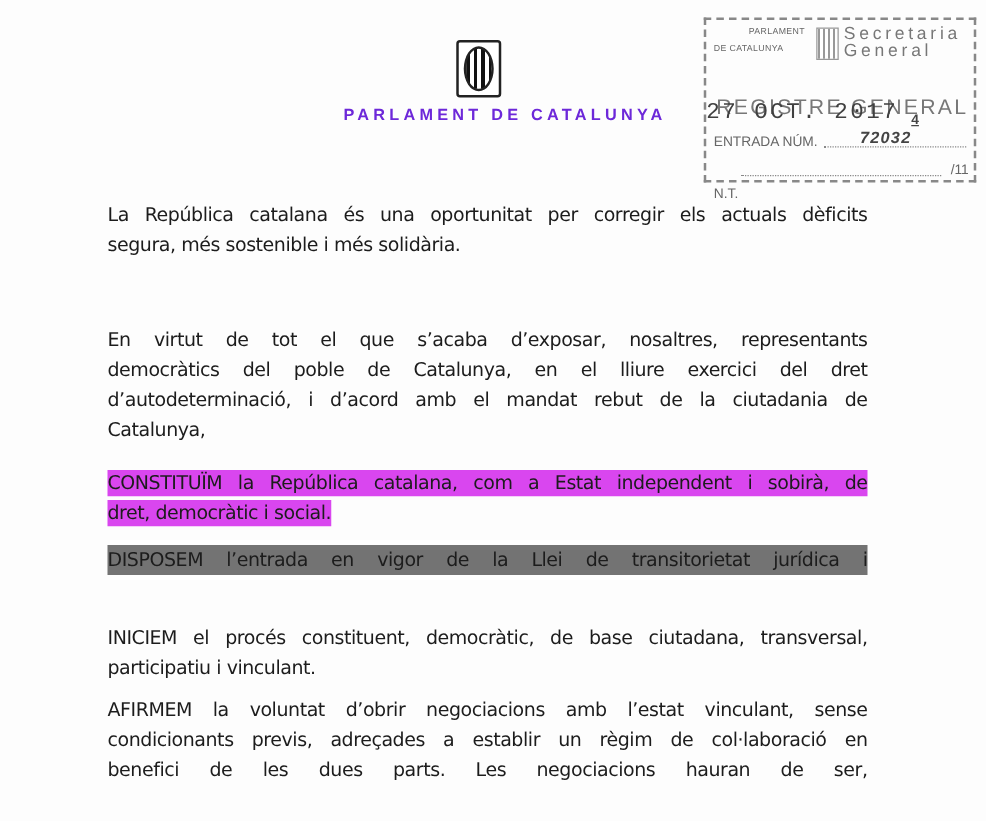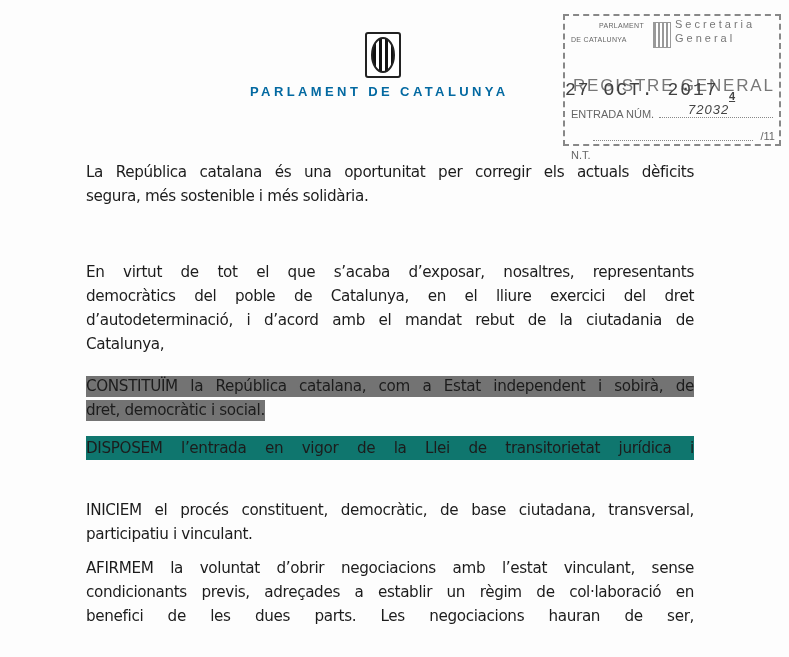--- a/index.html
+++ b/index.html
@@ -16,60 +16,60 @@
       border: 2px solid #222; border-radius: 3px; box-sizing: border-box;
       background: #fff;
     }
     .crest .oval {
       position: absolute; left: 4px; top: 3px; width: 24px; height: 36px;
       border: 2px solid #222; border-radius: 50%; box-sizing: border-box;
       overflow: hidden;
       background: repeating-linear-gradient(90deg, #111 0 3px, #fff 3px 6px);
     }
     .org-name {
-      position: absolute; left: 250px; top: 84px; width: 280px;
+      position: absolute; left: 264px; top: 84px; width: 280px;
       font-family: "Liberation Sans", sans-serif; font-weight: 700;
-      font-size: 13px; letter-spacing: 3.4px; text-align: left; color: #0369a1;
+      font-size: 13px; letter-spacing: 3.4px; text-align: center; color: #6d28d9;
       white-space: nowrap;
     }
 
     
     .stamp {
       position: absolute; left: 563px; top: 14px; width: 218px; height: 132px;
       border: 2px dashed #888; box-sizing: border-box;
       font-family: "Liberation Sans", sans-serif; color: #666;
     }
     .stamp .row1, .stamp .row2 {
       position: absolute; left: 6px; font-size: 7px; letter-spacing: 0.3px; white-space: nowrap;
     }
     .stamp .row1 { top: 6px; left: 34px; }
     .stamp .row2 { top: 20px; }
     .stamp .sec {
-      position: absolute; font-size: 11px; letter-spacing: 3px; color: #777;
+      position: absolute; font-size: 14px; letter-spacing: 3px; color: #777;
     }
     .stamp .sec1 { top: 2px; left: 110px; }
     .stamp .sec2 { top: 16px; left: 110px; }
     .stamp .logo-mini {
       position: absolute; left: 88px; top: 6px; width: 16px; height: 24px;
       border: 1px solid #999; background: repeating-linear-gradient(90deg,#999 0 2px,#fff 2px 4px);
     }
     .stamp .registre {
       position: absolute; left: 8px; top: 30px; font-size: 17px; letter-spacing: 1.8px; color: #777;
       white-space: nowrap;
       margin-top: 30px;
     }
     .stamp .date {
       position: absolute; left: 0; width: 100%; top: 64px; 
       font-size: 18px; letter-spacing: 2px; color: #404040; font-family: "Liberation Mono", monospace;
     }
     .stamp .entrada {
       position: absolute; left: 6px; top: 92px; font-size: 11px; color: #666; white-space: nowrap;
     }
     .stamp .entrada-num {
-      position: absolute; left: 123px; top: 86px; font-size: 13px; font-weight: 400;
+      position: absolute; left: 123px; top: 86px; font-size: 13px; font-weight: 700;
       color: #444; font-style: italic; letter-spacing: 1px;
     }
     .stamp .entrada-sup {
       position: absolute; left: 164px; top: 74px; font-size: 11px; font-weight: 700; color: #444;
       text-decoration: underline;
     }
     .stamp .dots1 {
       position: absolute; left: 94px; right: 6px; top: 101px; border-bottom: 1px dotted #888;
     }
     .stamp .nt {
@@ -89,21 +89,21 @@
       color: #1c1c1c; text-align: justify; letter-spacing: -0.35px;
     }
     .p { position: absolute; left: 0; width: 608px; margin: 0; }
     .p1 { top: 0; }
     .p2 { top: 100px; }
     .p3 { top: 214px; }
     .p4 { top: 276px; }
     .p5 { top: 338px; }
     .p6 { top: 396px; }
     .hl {
-      background: #737373;
+      background: #d946ef;
       -webkit-box-decoration-break: clone; box-decoration-break: clone;
       padding: 1px 0 2px 0;
     }
     .line { display: block; }
     .just { text-align: justify; text-align-last: justify; }
   </style>
 </head>
 <body>
 
 <div class="page">
@@ -143,21 +143,21 @@
       <span class="line just">d’autodeterminació, i d’acord amb el mandat rebut de la ciutadania de</span>
       <span class="line">Catalunya,</span>
     </div>
 
     <div class="p p3">
       <span class="line just"><span class="hl">CONSTITUÏM la República catalana, com a Estat independent i sobirà, de</span></span>
       <span class="line"><span class="hl">dret, democràtic i social.</span></span>
     </div>
 
     <div class="p p4">
-      <span class="line just" style="background:#0f766e;"><span>DISPOSEM l’entrada en vigor de la Llei de transitorietat jurídica i</span></span>
+      <span class="line just" style="background:#737373;"><span>DISPOSEM l’entrada en vigor de la Llei de transitorietat jurídica i</span></span>
     </div>
 
     <div class="p p5">
       <span class="line just">INICIEM el procés constituent, democràtic, de base ciutadana, transversal,</span>
       <span class="line">participatiu i vinculant.</span>
     </div>
 
     <div class="p p6">
       <span class="line just">AFIRMEM la voluntat d’obrir negociacions amb l’estat vinculant, sense</span>
       <span class="line just">condicionants previs, adreçades a establir un règim de col·laboració en</span>

